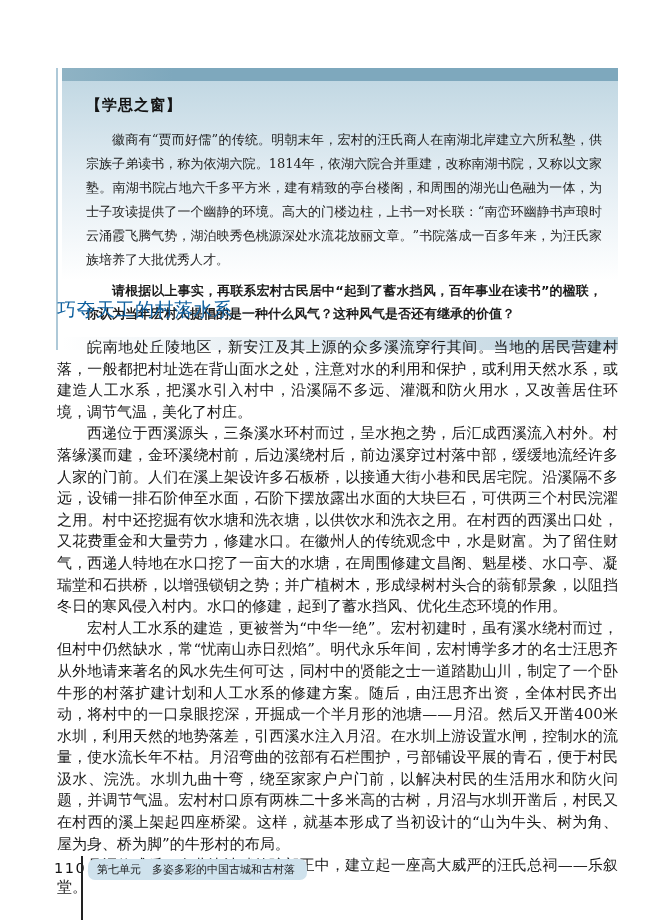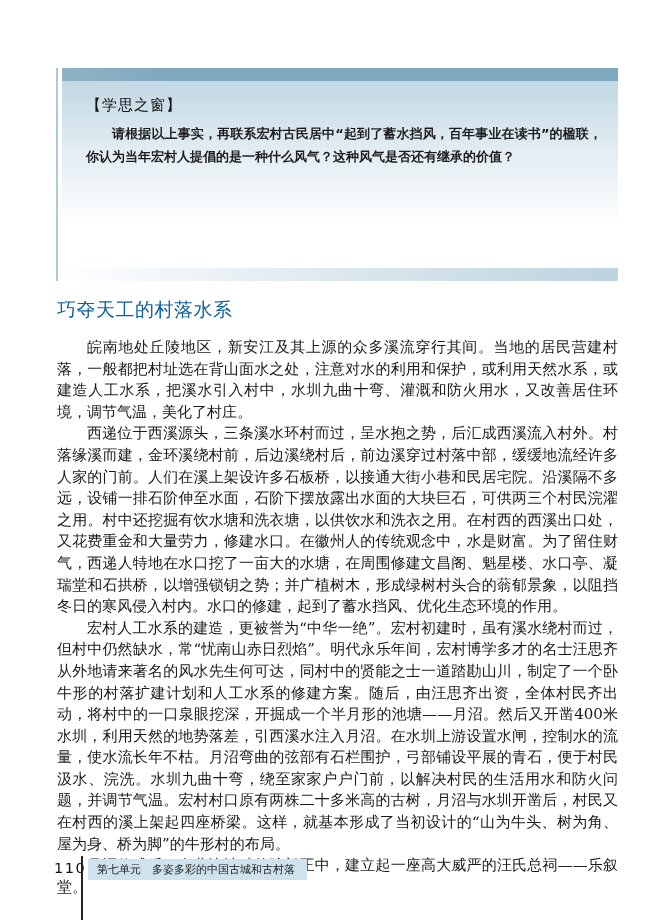--- a/index.html
+++ b/index.html
@@ -29,21 +29,21 @@
     background: linear-gradient(90deg, #8fb3c4 0%, #7ea8bd 20%, #7ea8bd 100%);
   }
   .sidebox-content {
     margin-left: 4px;
     min-height: 187px;
     background: linear-gradient(180deg, #c2d8e3 0%, #e3edf3 38%, #ffffff 78%);
     padding: 15px 16px 12px 24px;
   }
   .sidebox-title {
     font-size: 15px;
-    font-weight: normal;
+    font-weight: bold;
     color: #141414;
     letter-spacing: 1px;
   }
   .sidebox-body {
     margin-top: 13px;
     font-family: "DejaVu Serif", "Liberation Serif", serif;
     font-size: 13px;
     line-height: 24px;
     text-align: justify;
     text-indent: 2em;
@@ -106,40 +106,42 @@
   }
   .footer-unitbar {
     position: absolute;
     left: 88px;
     top: 859px;
     background: #cfe2ed;
     padding: 3px 12px 3px 9px;
     font-size: 11px;
     color: #1a1a1a;
     white-space: nowrap;
+    border-radius: 7px;
   }
 </style>
 </head>
 <body>
 
 <div class="page">
 
   <section class="sidebox">
     <div class="sidebox-topbar"></div>
     <div class="sidebox-content">
       <div class="sidebox-title">【学思之窗】</div>
+      <p class="sidebox-body">徽商有“贾而好儒”的传统。明朝末年，宏村的汪氏商人在南湖北岸建立六所私塾，供宗族子弟读书，称为依湖六院。1814年，依湖六院合并重建，改称南湖书院，又称以文家塾。南湖书院占地六千多平方米，建有精致的亭台楼阁，和周围的湖光山色融为一体，为士子攻读提供了一个幽静的环境。高大的门楼边柱，上书一对长联：“南峦环幽静书声琅时云涌霞飞腾气势，湖泊映秀色桃源深处水流花放丽文章。”书院落成一百多年来，为汪氏家族培养了大批优秀人才。</p>
       <p class="sidebox-question">请根据以上事实，再联系宏村古民居中“起到了蓄水挡风，百年事业在读书”的楹联，你认为当年宏村人提倡的是一种什么风气？这种风气是否还有继承的价值？</p>
     </div>
     <div class="sidebox-bottombar"></div>
   </section>
 
   <h2 class="section-heading">巧夺天工的村落水系</h2>
 
   <div class="bodytext">
-    <p>皖南地处丘陵地区，新安江及其上源的众多溪流穿行其间。当地的居民营建村落，一般都把村址选在背山面水之处，注意对水的利用和保护，或利用天然水系，或建造人工水系，把溪水引入村中，水圳九曲十弯、灌溉和防火用水，又改善居住环境，调节气温，美化了村庄。</p>
+    <p>皖南地处丘陵地区，新安江及其上源的众多溪流穿行其间。当地的居民营建村落，一般都把村址选在背山面水之处，注意对水的利用和保护，或利用天然水系，或建造人工水系，把溪水引入村中，沿溪隔不多远、灌溉和防火用水，又改善居住环境，调节气温，美化了村庄。</p>
     <p>西递位于西溪源头，三条溪水环村而过，呈水抱之势，后汇成西溪流入村外。村落缘溪而建，金环溪绕村前，后边溪绕村后，前边溪穿过村落中部，缓缓地流经许多人家的门前。人们在溪上架设许多石板桥，以接通大街小巷和民居宅院。沿溪隔不多远，设铺一排石阶伸至水面，石阶下摆放露出水面的大块巨石，可供两三个村民浣濯之用。村中还挖掘有饮水塘和洗衣塘，以供饮水和洗衣之用。在村西的西溪出口处，又花费重金和大量劳力，修建水口。在徽州人的传统观念中，水是财富。为了留住财气，西递人特地在水口挖了一亩大的水塘，在周围修建文昌阁、魁星楼、水口亭、凝瑞堂和石拱桥，以增强锁钥之势；并广植树木，形成绿树村头合的蓊郁景象，以阻挡冬日的寒风侵入村内。水口的修建，起到了蓄水挡风、优化生态环境的作用。</p>
     <p>宏村人工水系的建造，更被誉为“中华一绝”。宏村初建时，虽有溪水绕村而过，但村中仍然缺水，常“忧南山赤日烈焰”。明代永乐年间，宏村博学多才的名士汪思齐从外地请来著名的风水先生何可达，同村中的贤能之士一道踏勘山川，制定了一个卧牛形的村落扩建计划和人工水系的修建方案。随后，由汪思齐出资，全体村民齐出动，将村中的一口泉眼挖深，开掘成一个半月形的池塘——月沼。然后又开凿400米水圳，利用天然的地势落差，引西溪水注入月沼。在水圳上游设置水闸，控制水的流量，使水流长年不枯。月沼弯曲的弦部有石栏围护，弓部铺设平展的青石，便于村民汲水、浣洗。水圳九曲十弯，绕至家家户户门前，以解决村民的生活用水和防火问题，并调节气温。宏村村口原有两株二十多米高的古树，月沼与水圳开凿后，村民又在村西的溪上架起四座桥梁。这样，就基本形成了当初设计的“山为牛头、树为角、屋为身、桥为脚”的牛形村的布局。</p>
     <p>月沼修成后，在北边池畔的弦部正中，建立起一座高大威严的汪氏总祠——乐叙堂。</p>
   </div>
 
   <div class="footer-pagenum">110</div>
   <div class="footer-divider"></div>
   <div class="footer-unitbar">第七单元　多姿多彩的中国古城和古村落</div>
 
 </div>

